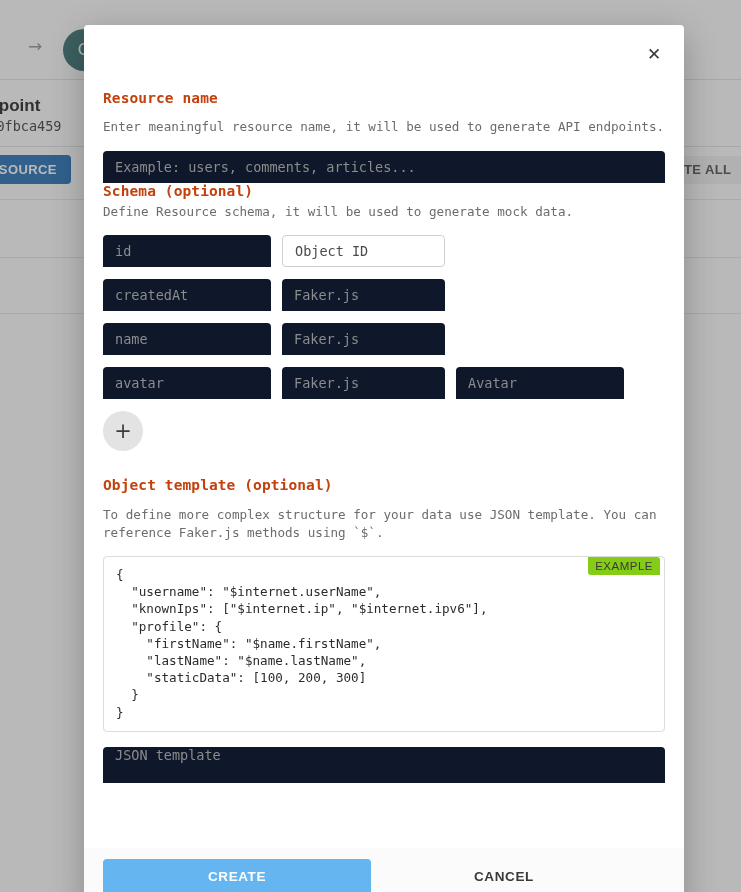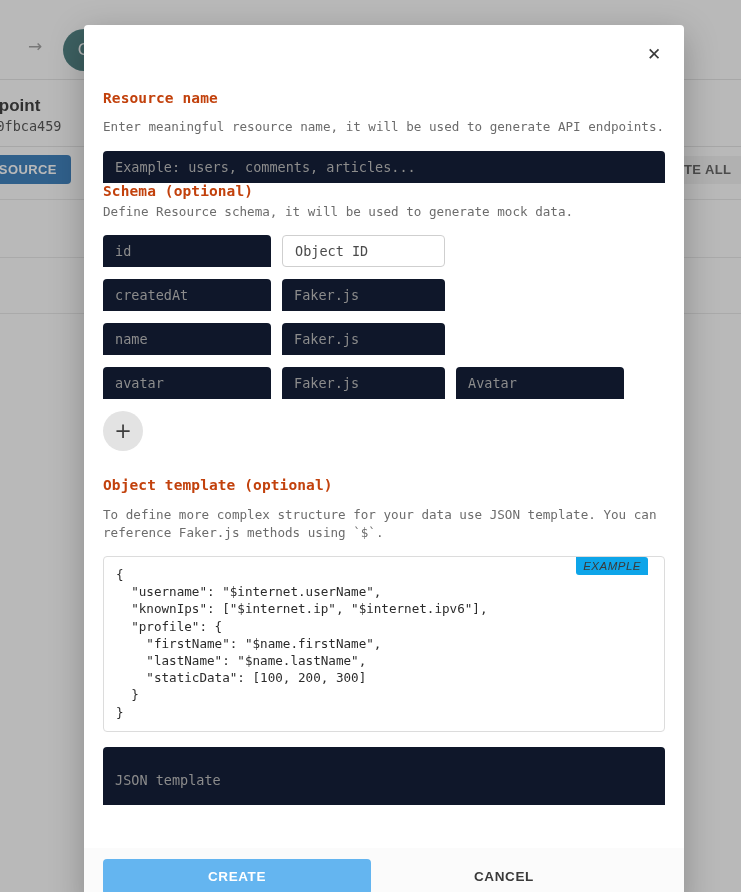--- a/index.html
+++ b/index.html
@@ -119,21 +119,21 @@
   
   .filled {
     background: #0f172a;
     border-radius: 4px 4px 0 0;
     height: 32px;
     display: flex; align-items: center;
     padding: 0 12px;
     font-size: 13.5px; color: #8c8c8c;
     overflow: hidden; white-space: nowrap;
   }
-  .filled.tall { height: 58px; align-items: center; padding-top: 9px; }
+  .filled.tall { height: 36px; align-items: flex-start; }
 
   
   .outlined {
     background: #ffffff;
     border: 1px solid #cfcfcf;
     border-radius: 4px;
     height: 32px;
     display: flex; align-items: center;
     padding: 0 12px;
     font-size: 13.5px; color: #4a4a4a;
@@ -167,27 +167,26 @@
   }
   .code-box pre {
     margin: 0;
     font-family: "DejaVu Sans Mono", "Liberation Mono", monospace;
     font-size: 12.6px;
     line-height: 17.2px;
     color: #2b2b2b;
     white-space: pre;
   }
   .example-badge {
-    position: absolute; right: 16px; top: 0;
-    background: #0ea5e9; color: #3a3a3a;
+    position: absolute; right: 4px; top: 0;
+    background: #84cc16; color: #3a3a3a;
     font-family: "Liberation Sans", sans-serif;
     font-size: 11.5px; letter-spacing: .5px;
     padding: 3px 7px 3px 7px;
     border-radius: 0 3px 0 3px;
-    font-style: italic;
   }
 
   
   .modal-footer {
     position: absolute; left: 0; right: 0; bottom: 0;
     height: 57px;
     background: #fbfbfb;
     display: flex; align-items: center;
     padding: 0 19px;
   }

